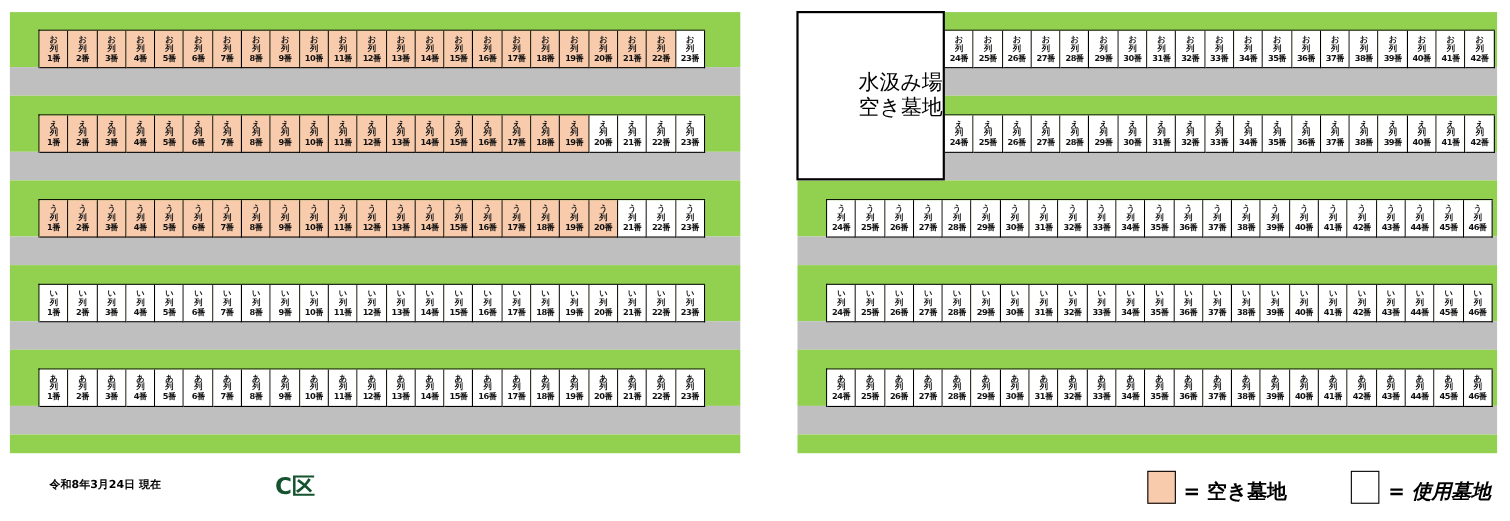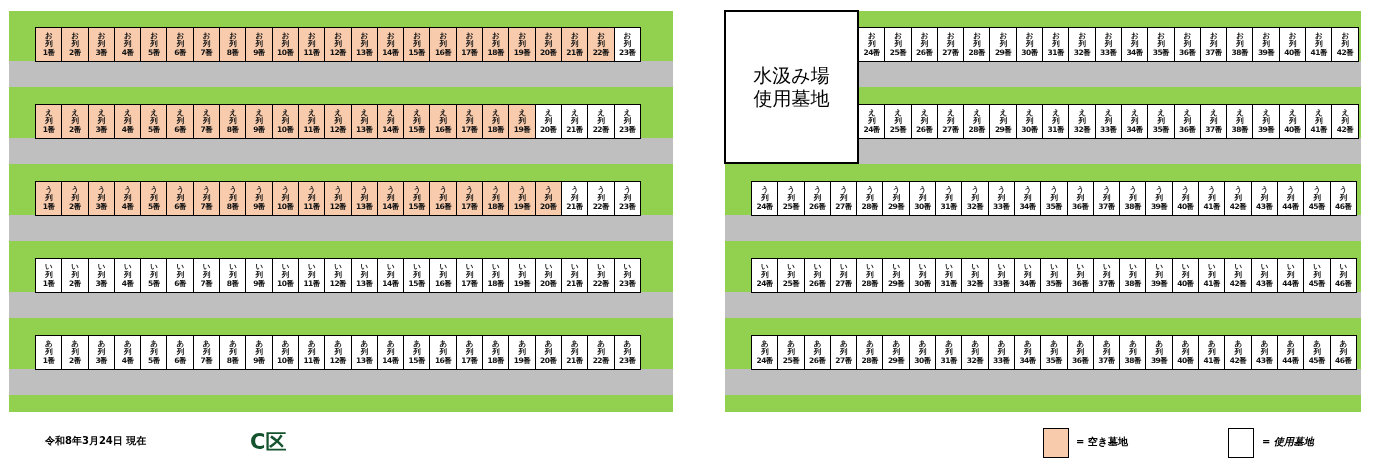--- a/index.html
+++ b/index.html
@@ -3,25 +3,25 @@
 <meta charset="utf-8">
 <style>
   * { box-sizing: border-box; margin: 0; padding: 0; }
   body { width: 1373px; height: 474px; background: #ffffff; position: relative; overflow: hidden; font-family: "DejaVu Sans", sans-serif; }
   .green { position: absolute; background: #92d050; }
   .gray { position: absolute; background: #bfbfbf; }
   .row { position: absolute; display: flex; border-top: 1.5px solid #000; border-left: 1.5px solid #000; }
   .cell { width: 26.3px; height: 34px; border-right: 1.5px solid #000; border-bottom: 1.5px solid #000; display: flex; flex-direction: column; align-items: center; justify-content: center; font-size: 7.5px; line-height: 8.5px; font-weight: bold; color: #111; letter-spacing: -0.5px; }
   .cell.empty { background: #f8cbad; }
   .cell.used { background: #ffffff; }
-  .water { position: absolute; left: 724px; top: 10px; width: 135px; height: 154px; background: #fff; border: 2.5px solid #000; display: flex; flex-direction: column; align-items: center; justify-content: center; font-size: 19px; line-height: 23px; color: #000; }
+  .water { position: absolute; left: 724px; top: 10px; width: 135px; height: 154px; background: #fff; border: 2.5px solid #000; display: flex; flex-direction: column; align-items: flex-end; justify-content: center; font-size: 19px; line-height: 23px; color: #000; }
   .footer-date { position: absolute; left: 45px; top: 434px; font-size: 10px; font-weight: bold; color: #000; }
   .footer-section { position: absolute; left: 250px; top: 428px; font-size: 21px; font-weight: bold; color: #14532d; }
   .legend-box { position: absolute; width: 26px; height: 30px; border: 1px solid #000; }
-  .legend-label { position: absolute; font-size: 10px; font-weight: bold; color: #000; }
+  .legend-label { position: absolute; font-size: 18px; font-weight: bold; color: #000; }
 </style>
 </head>
 <body>
 
 <div class="green" style="left:9px;top:11px;width:664px;height:50px;"></div>
 <div class="gray" style="left:9px;top:61px;width:664px;height:26px;"></div>
 <div class="green" style="left:9px;top:87px;width:664px;height:51px;"></div>
 <div class="gray" style="left:9px;top:138px;width:664px;height:26px;"></div>
 <div class="green" style="left:9px;top:164px;width:664px;height:51px;"></div>
 <div class="gray" style="left:9px;top:215px;width:664px;height:26px;"></div>
@@ -1171,21 +1171,21 @@
       <div class="cell used">
         <span>あ</span>
         <span>列</span>
         <span>46番</span>
       </div>
     </div>
   </div>
 
 <div class="water">
   <span>水汲み場</span>
-  <span>使用墓地</span>
+  <span>空き墓地</span>
 </div>
 
 <div class="footer-date">令和8年3月24日 現在</div>
 <div class="footer-section">C区</div>
 
 <div class="legend-box" style="left:1043px;top:428px;background:#f8cbad;"></div>
 <div class="legend-label" style="left:1076px;top:435px;">= 空き墓地</div>
 <div class="legend-box" style="left:1228px;top:428px;background:#ffffff;"></div>
 <div class="legend-label" style="left:1262px;top:435px;font-style:italic;">= 使用墓地</div>
 

